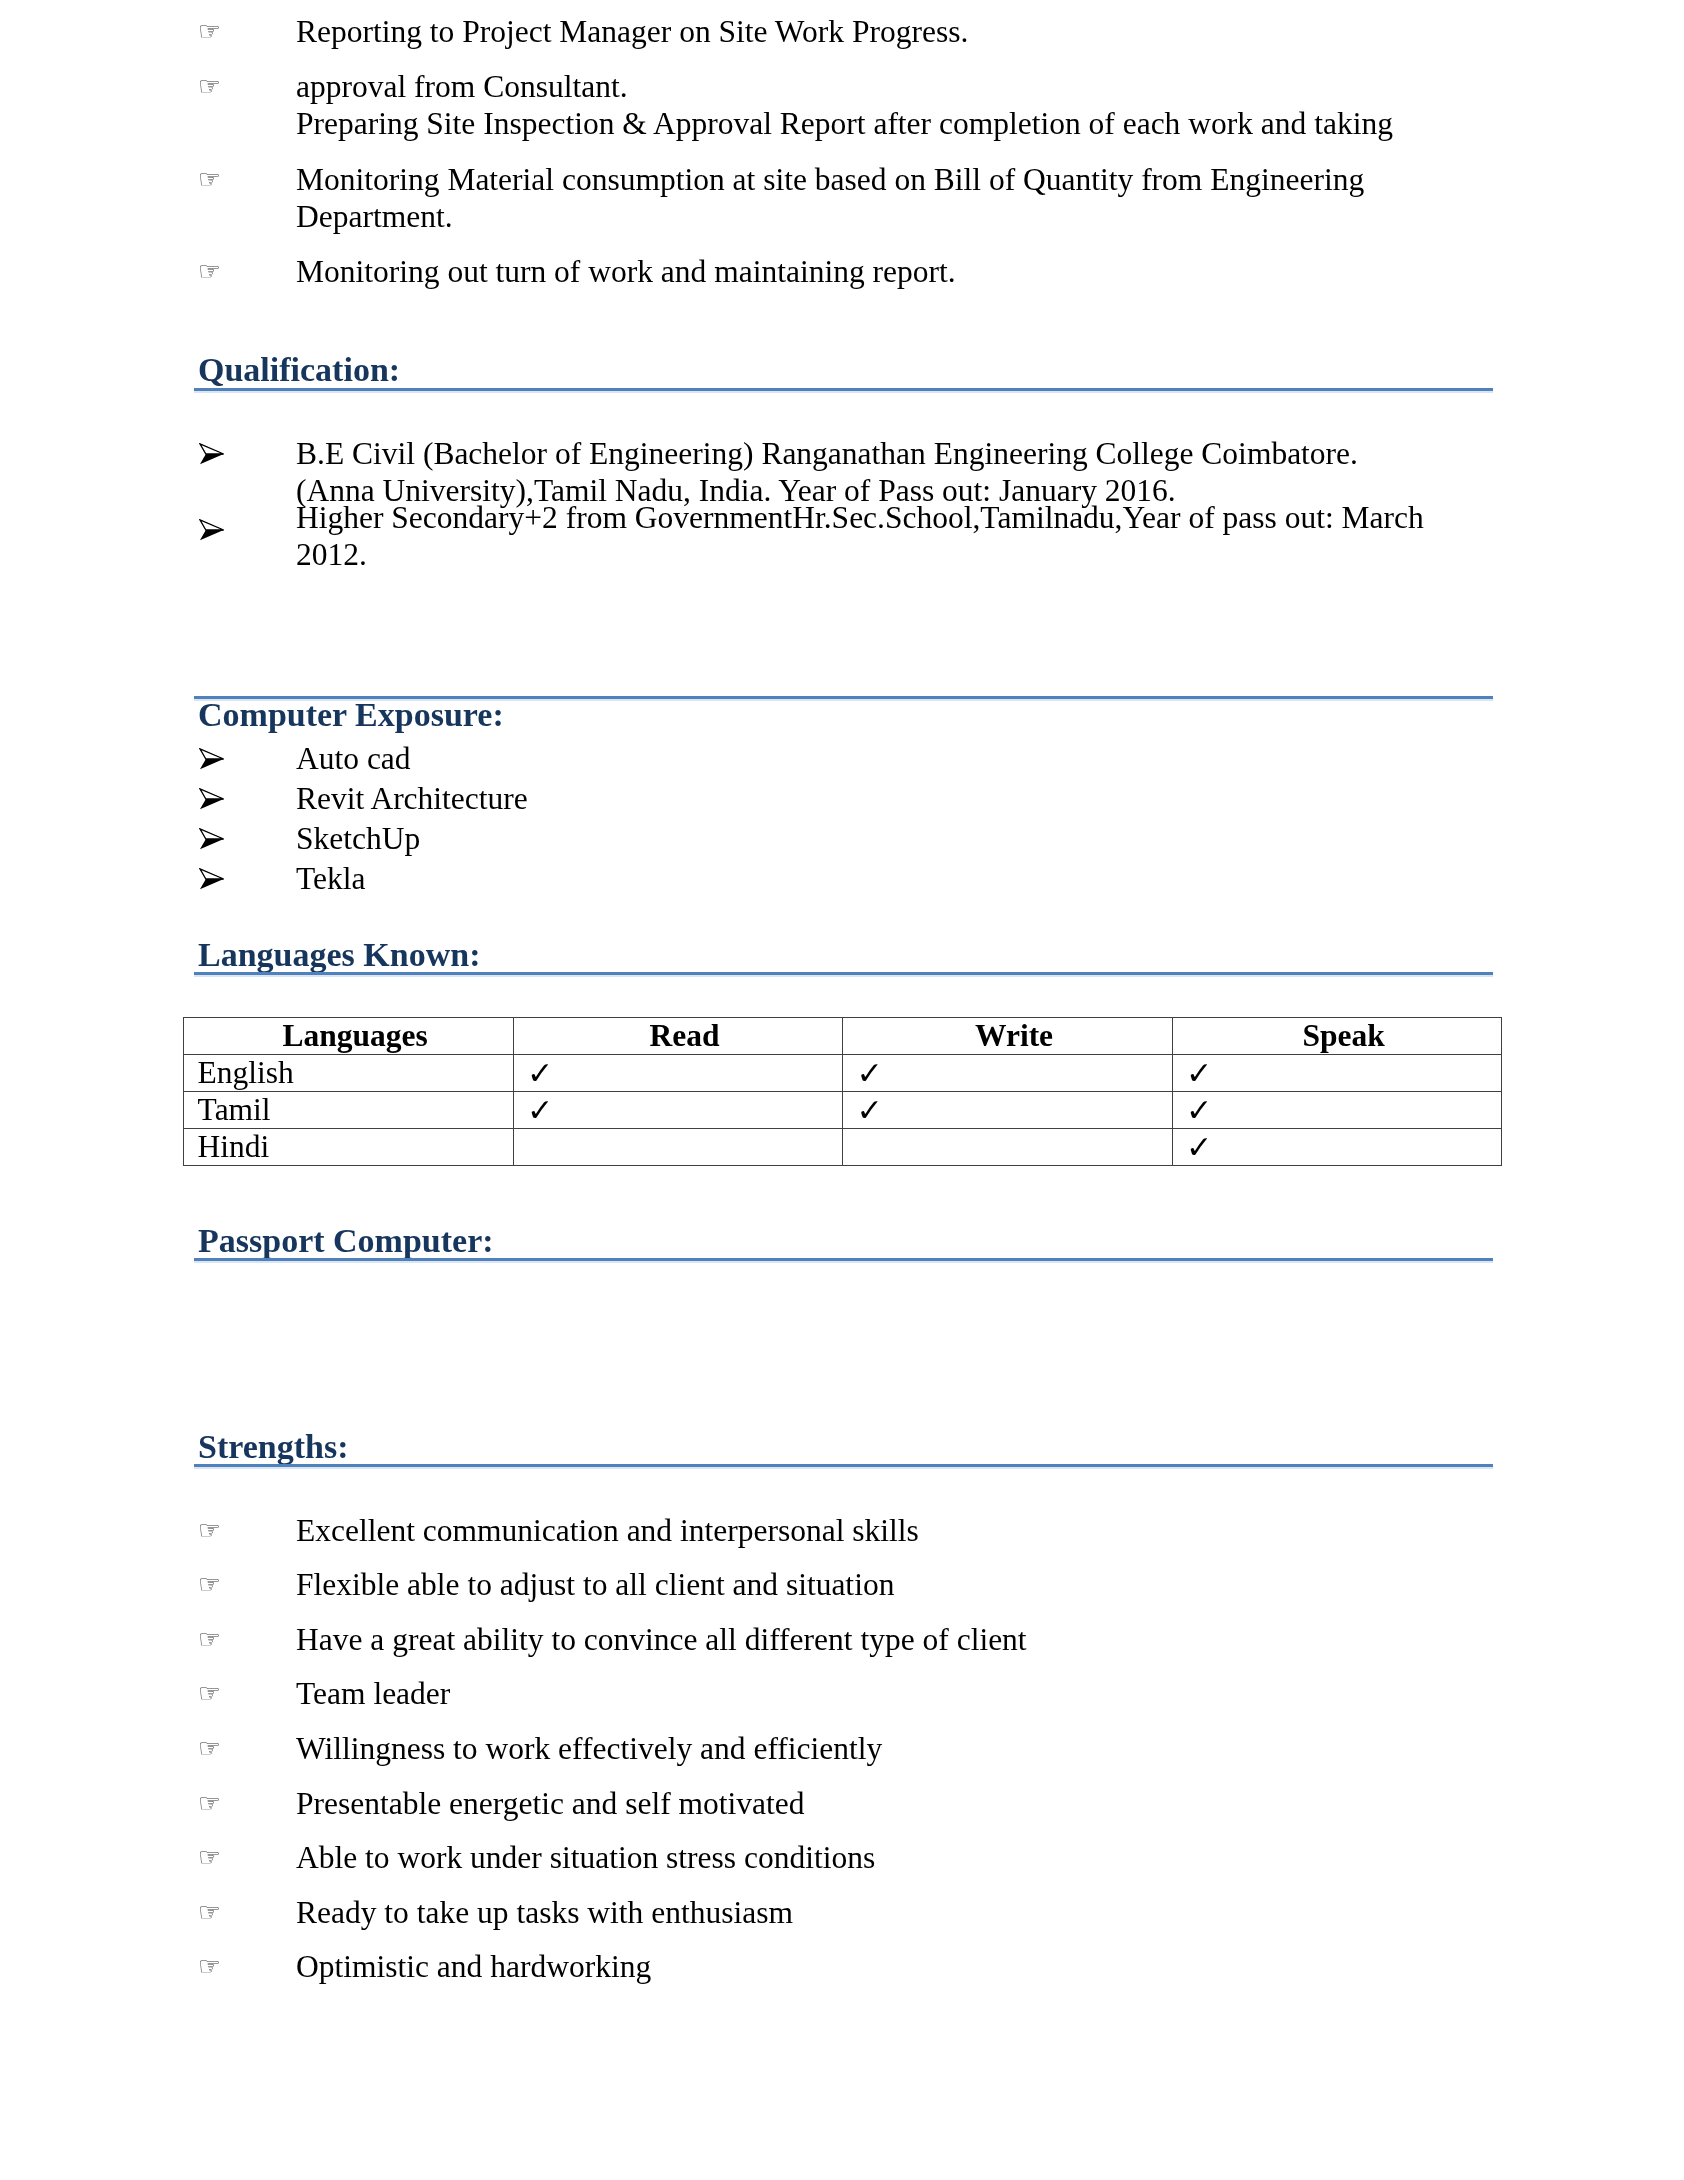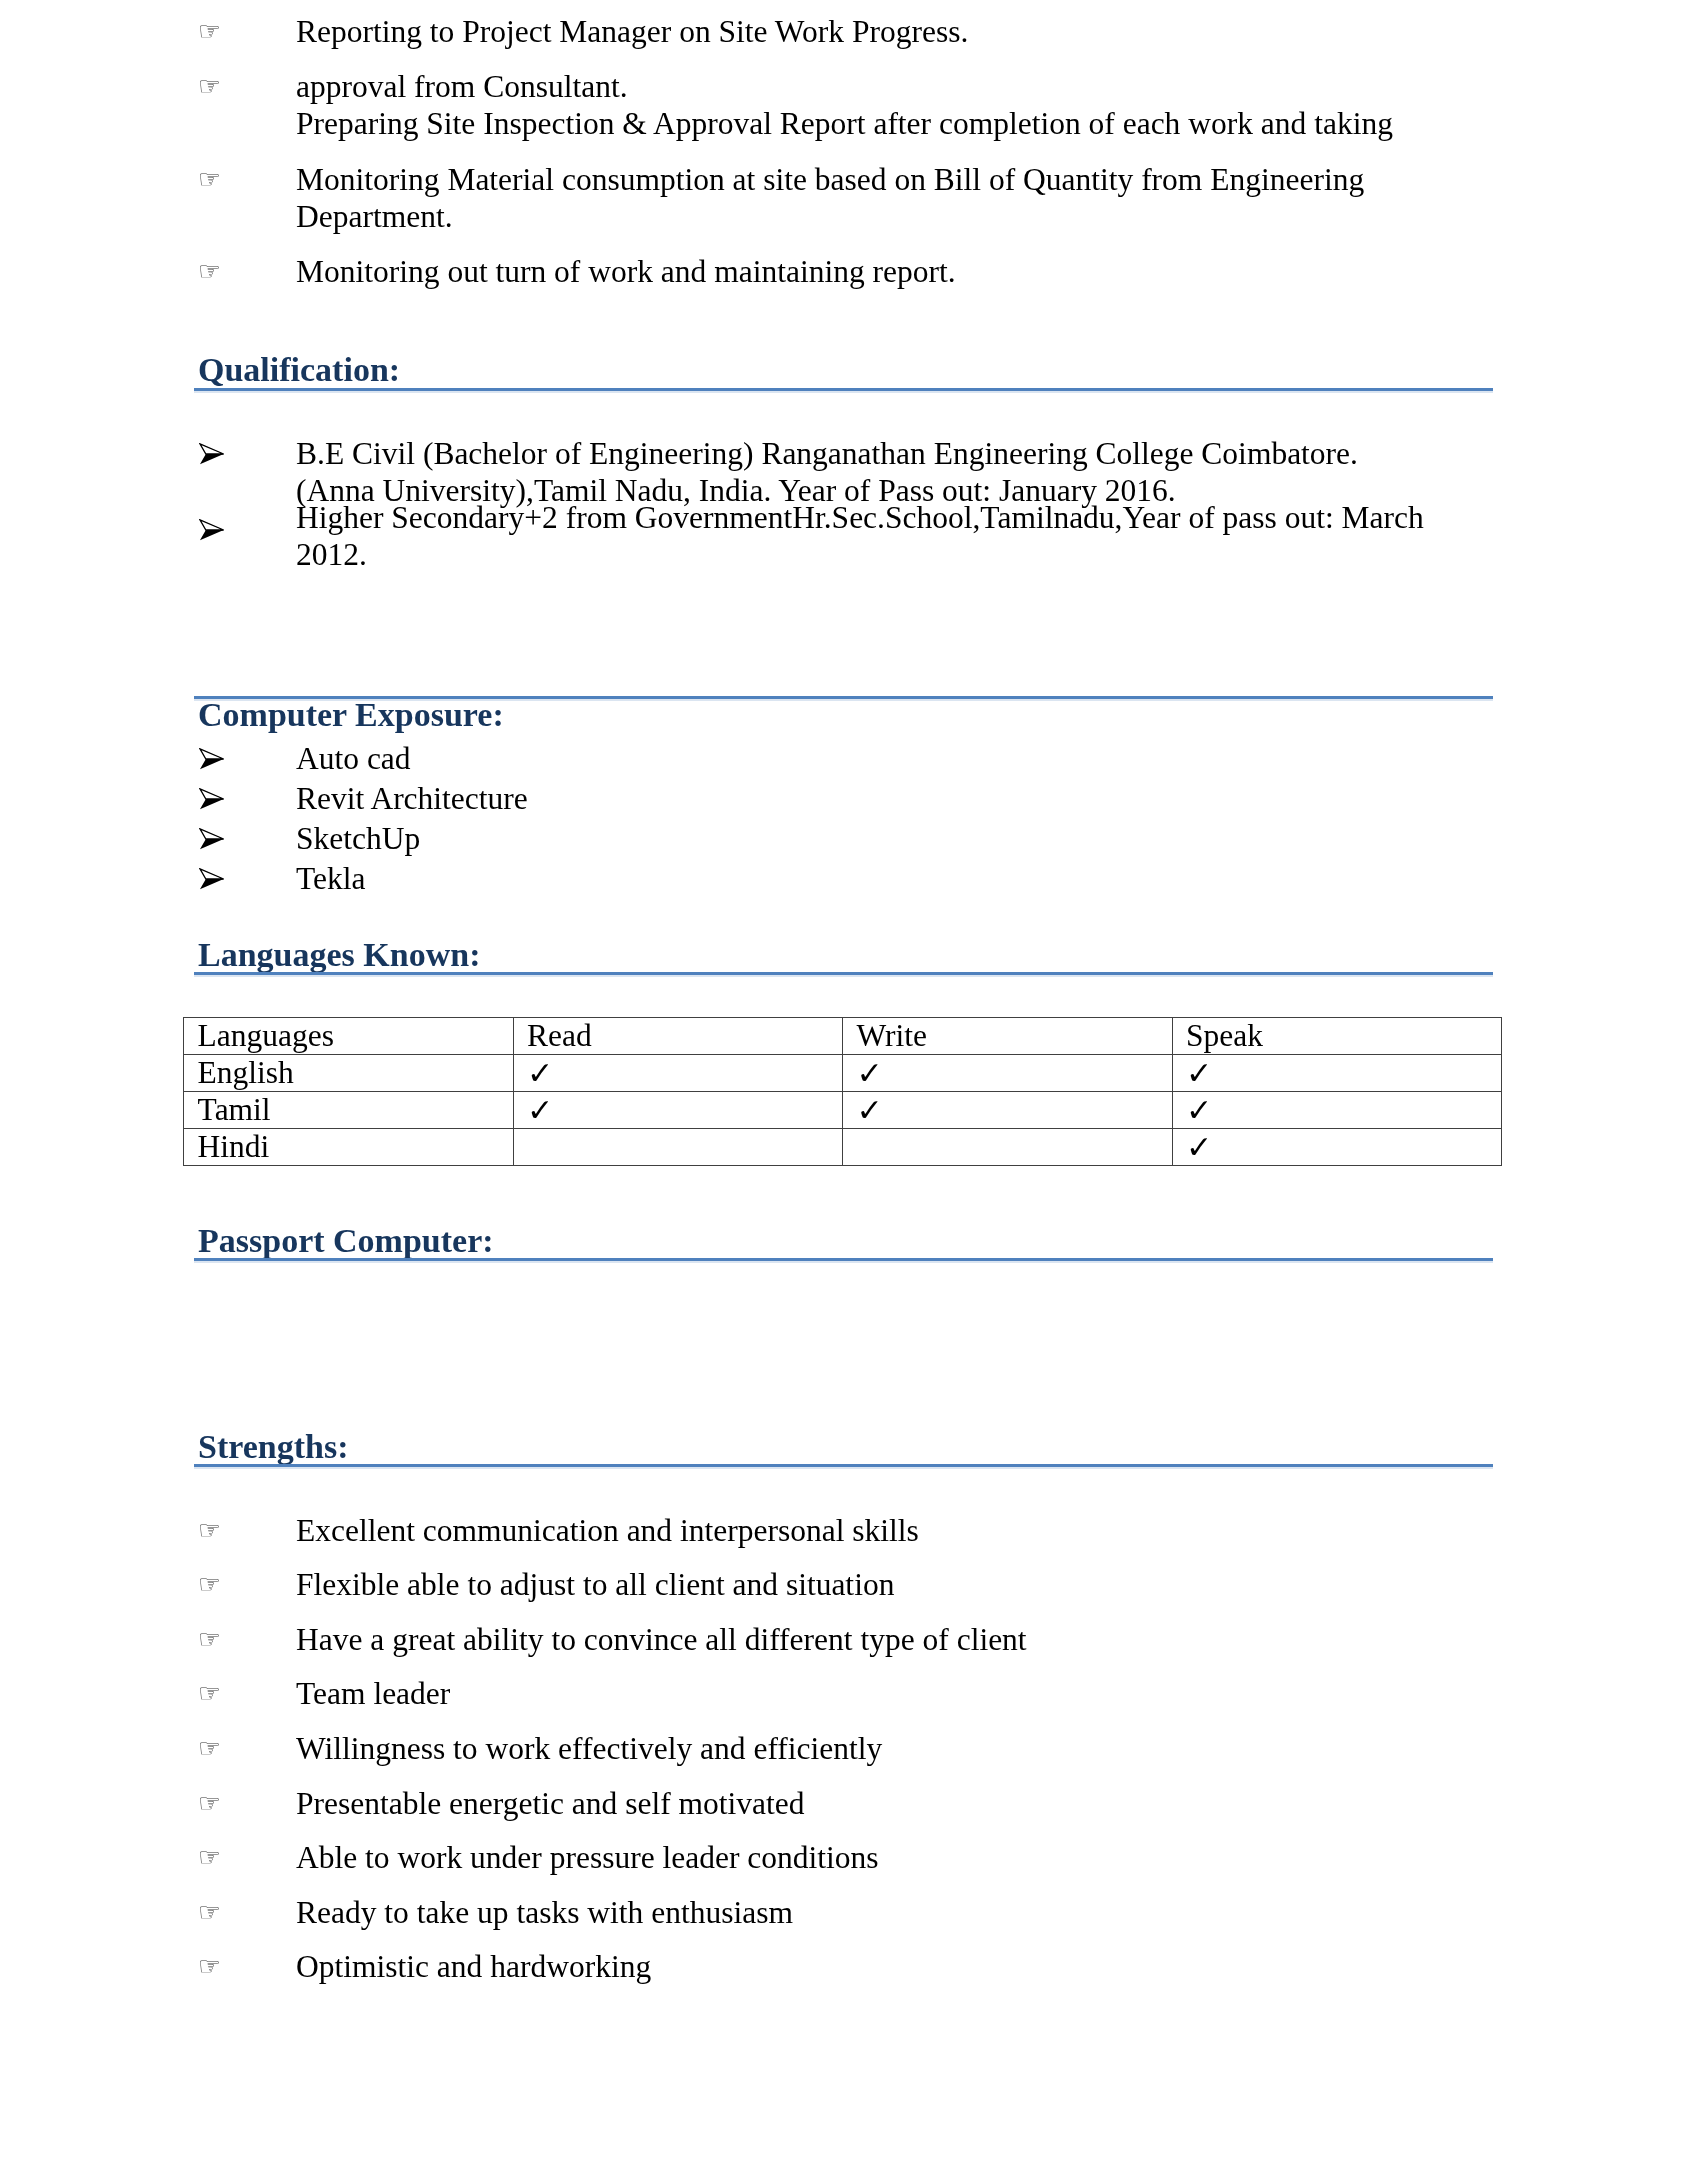--- a/index.html
+++ b/index.html
@@ -7,21 +7,21 @@
          font-family:"Liberation Serif", "DejaVu Serif", serif; color:#000; }
   .item { position:absolute; left:296px; width:1210px; font-size:31.5px; line-height:37px; }
   .bullet { position:absolute; left:198px; font-size:25.6px; line-height:37px; color:#333; }
   .arrow { position:absolute; left:199px; width:25.6px; height:22px; }
   .heading { position:absolute; left:198px; font-size:34px; font-weight:bold; color:#17365d; line-height:41px; }
   .rule { position:absolute; left:194px; width:1299px; height:3.4px; background:#4f81bd; }
   .rule::after { content:""; position:absolute; left:0; right:0; top:3.4px; height:1.7px; background:#dbe5f1; }
   table.lang { position:absolute; left:183px; top:1017px; width:1319px; border-collapse:collapse; }
   table.lang td, table.lang th { border:1.7px solid #404040; height:36px; padding:0 0 0 13.6px;
        font-size:31.5px; line-height:36px; text-align:left; vertical-align:top; width:25%; }
-  table.lang th { font-weight:normal; }
+  table.lang th { font-weight:bold;text-align:center; }
   .tick { font-family:"DejaVu Sans", sans-serif; font-size:25.6px; }
 </style>
 </head>
 <body>
 
 <div>
   <span class="bullet" style="top:12.8px">☞</span>
   <div class="item" style="top:12.8px">
     <div>Reporting to Project Manager on Site Work Progress.</div>
   </div>
@@ -133,19 +133,19 @@
   <div class="item" style="top:1566px">Flexible able to adjust to all client and situation</div>
   <span class="bullet" style="top:1621px">☞</span>
   <div class="item" style="top:1621px">Have a great ability to convince all different type of client</div>
   <span class="bullet" style="top:1675px">☞</span>
   <div class="item" style="top:1675px">Team leader</div>
   <span class="bullet" style="top:1730px">☞</span>
   <div class="item" style="top:1730px">Willingness to work effectively and efficiently</div>
   <span class="bullet" style="top:1785px">☞</span>
   <div class="item" style="top:1785px">Presentable energetic and self motivated</div>
   <span class="bullet" style="top:1839px">☞</span>
-  <div class="item" style="top:1839px">Able to work under pressure leader conditions</div>
+  <div class="item" style="top:1839px">Able to work under situation stress conditions</div>
   <span class="bullet" style="top:1894px">☞</span>
   <div class="item" style="top:1894px">Ready to take up tasks with enthusiasm</div>
   <span class="bullet" style="top:1948px">☞</span>
   <div class="item" style="top:1948px">Optimistic and hardworking</div>
 </div>
 
 
 </body></html>

